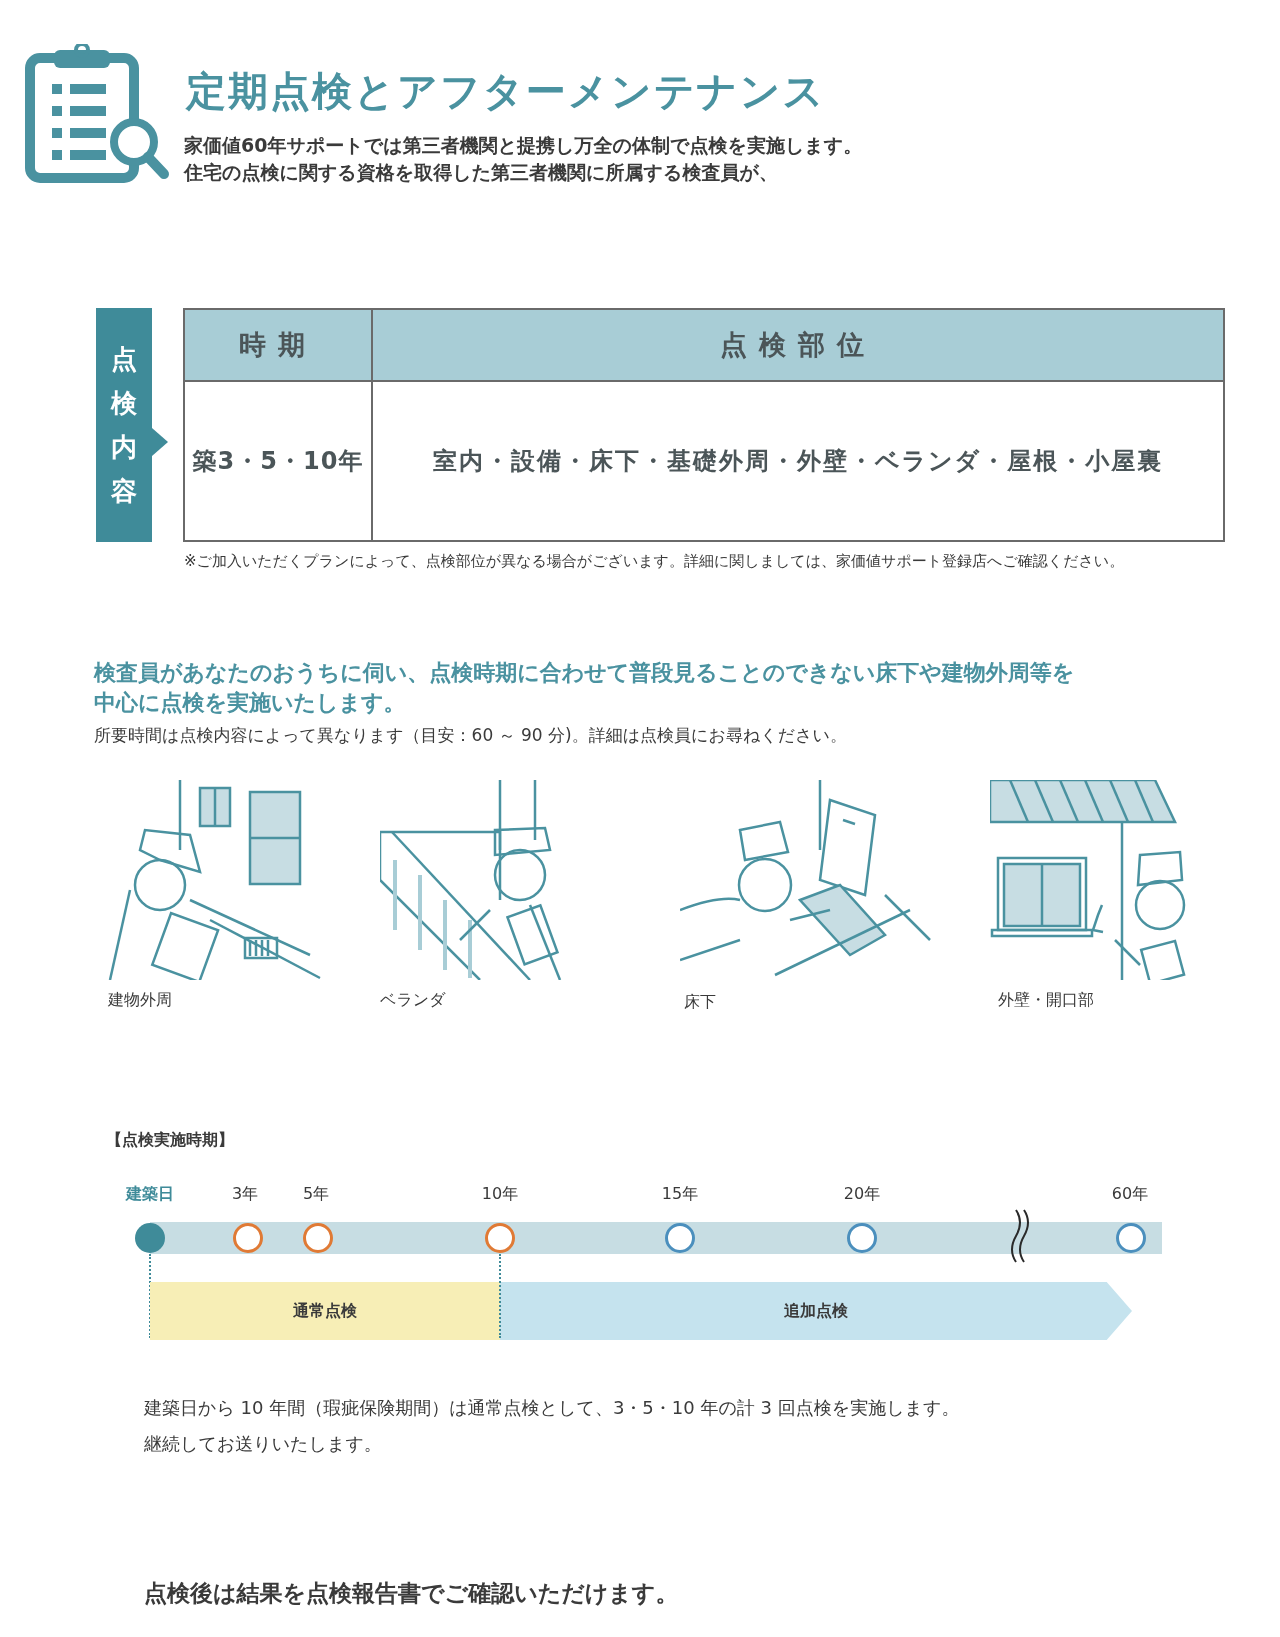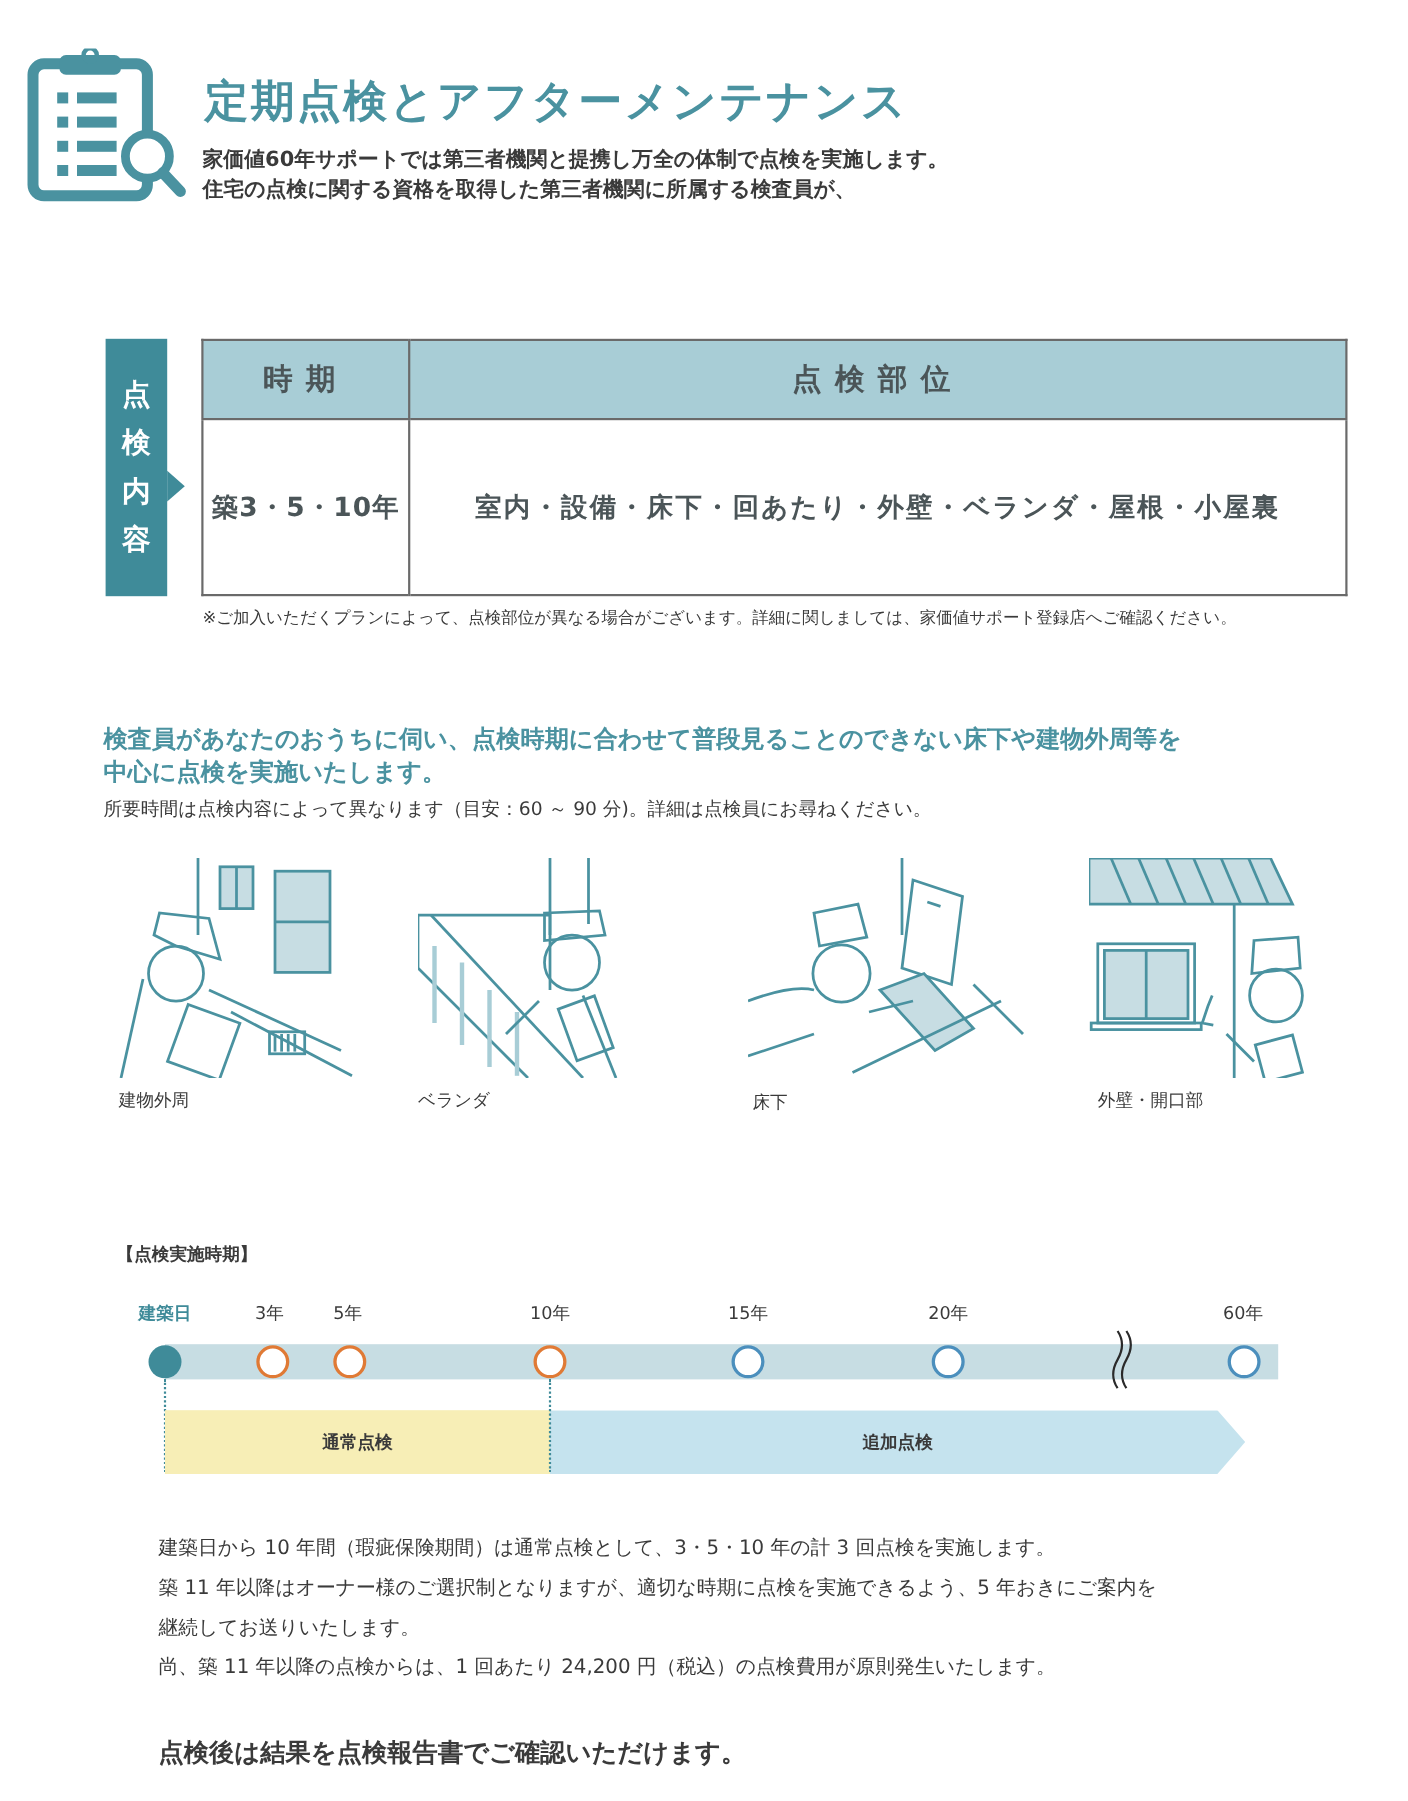--- a/index.html
+++ b/index.html
@@ -92,21 +92,21 @@
 <table class="abs insp-table">
   <thead>
     <tr>
       <th class="c1">時期</th>
       <th class="c2">点検部位</th>
     </tr>
   </thead>
   <tbody>
     <tr>
       <td class="c1">築3・5・10年</td>
-      <td class="c2">室内・設備・床下・回あたり・外壁・ベランダ・屋根・小屋裏</td>
+      <td class="c2">室内・設備・床下・基礎外周・外壁・ベランダ・屋根・小屋裏</td>
     </tr>
   </tbody>
 </table>
 <div class="abs table-note">※ご加入いただくプランによって、点検部位が異なる場合がございます。詳細に関しましては、家価値サポート登録店へご確認ください。</div>
 
 <div class="abs sec2-lead">
   <div>検査員があなたのおうちに伺い、点検時期に合わせて普段見ることのできない床下や建物外周等を</div>
   <div>中心に点検を実施いたします。</div>
 </div>
 <div class="abs sec2-sub">所要時間は点検内容によって異なります（目安：60 ～ 90 分)。詳細は点検員にお尋ねください。</div>
@@ -218,18 +218,16 @@
   </svg>
 </div>
 
 <div class="abs tl-vline" style="left:149px;"></div>
 <div class="abs tl-normal">通常点検</div>
 <div class="abs tl-extra">追加点検</div>
 <div class="abs tl-vline" style="left:499px;"></div>
 
 <div class="abs body-text">
   <div>建築日から 10 年間（瑕疵保険期間）は通常点検として、3・5・10 年の計 3 回点検を実施します。</div>
-  <div>築 11 年以降はオーナー様のご選択制となりますが、適切な時期に点検を実施できるよう、5 年おきにご案内を</div>
   <div>継続してお送りいたします。</div>
-  <div>尚、築 11 年以降の点検からは、1 回あたり 24,200 円（税込）の点検費用が原則発生いたします。</div>
 </div>
 
 <div class="abs closing">点検後は結果を点検報告書でご確認いただけます。</div>
 
 </body></html>

